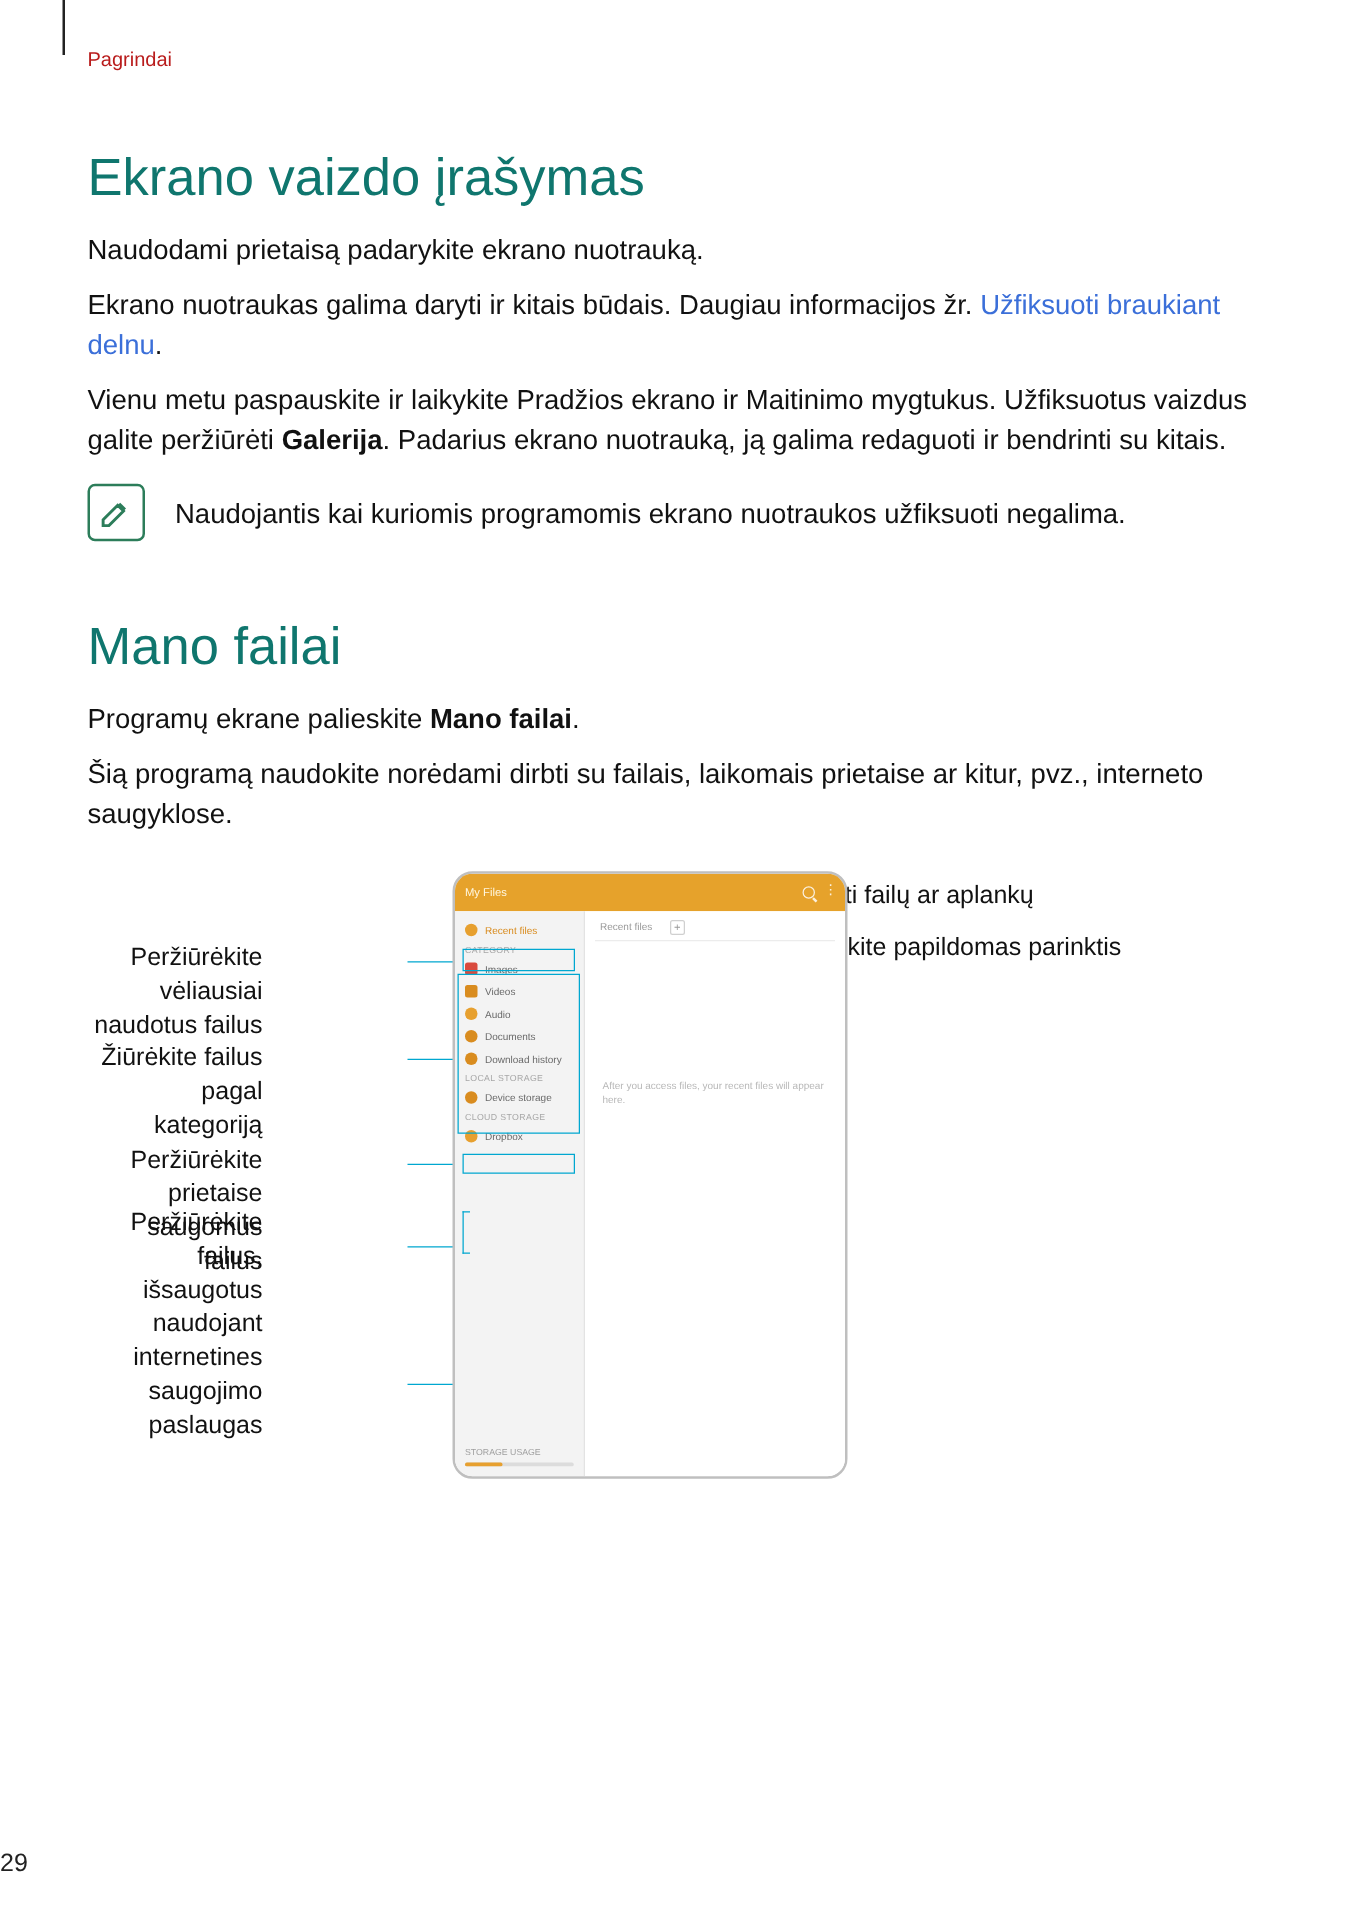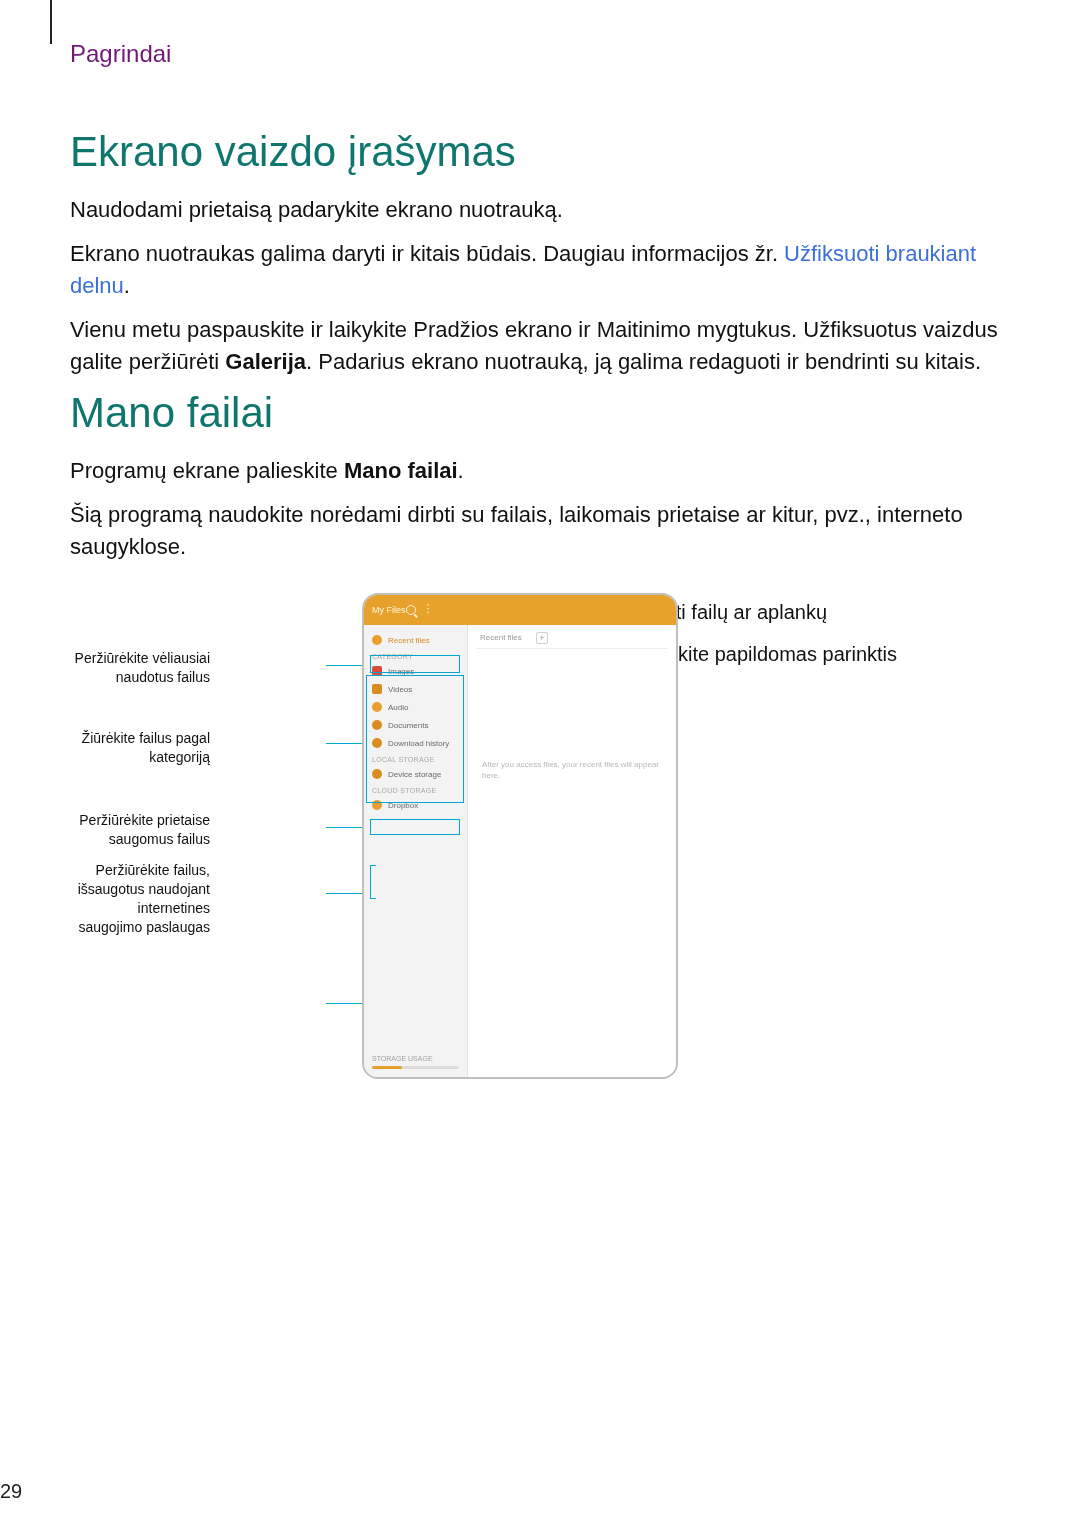--- a/index.html
+++ b/index.html
@@ -19,22 +19,22 @@
   }
   .side-rule {
     position: absolute;
     left: 50px;
     top: 0;
     width: 0;
     height: 44px;
     border-left: 2px solid #222;
   }
   .breadcrumb {
-    font-size: 24px;
-    color: #701a75;
+    font-size: 16px;
+    color: #b91c1c;
     margin: 0 0 60px 0;
   }
   h1.teal {
     color: #0f766e;
     font-size: 42px;
     font-weight: 400;
     margin: 0 0 18px 0;
   }
   p.body {
     font-size: 22px;
@@ -78,20 +78,21 @@
     border-radius: 16px;
     box-sizing: border-box;
     background: #fff;
     overflow: hidden;
   }
   .tablet-titlebar {
     height: 30px;
     background: #e6a22b;
     display: flex;
     align-items: center;
+    justify-content: space-between;
     padding: 1px 8px;
     box-sizing: border-box;
   }
   .titlebar-text {
     font-size: 9px;
     color: #fff7e0;
   }
   .titlebar-icons {
     display: flex;
     gap: 6px;
@@ -187,21 +188,21 @@
     color: #b8b8b8;
     line-height: 1.4;
     text-align: left;
     padding-left: 6px;
   }
 
   
   .callout-left {
     position: absolute;
     text-align: right;
-    font-size: 14px;
+    font-size: 20px;
     color: #111;
     line-height: 1.35;
   }
   .callout-right {
     position: absolute;
     text-align: left;
     font-size: 20px;
     color: #111;
     line-height: 1.35;
   }
@@ -247,20 +248,29 @@
   <p class="body">Naudodami prietaisą padarykite ekrano nuotrauką.</p>
 
   <p class="body">
     <span>Ekrano nuotraukas galima daryti ir kitais būdais. Daugiau informacijos žr. </span><a class="link" href="#">Užfiksuoti braukiant delnu</a><span>.</span>
   </p>
 
   <p class="body">
     <span>Vienu metu paspauskite ir laikykite Pradžios ekrano ir Maitinimo mygtukus. Užfiksuotus vaizdus galite peržiūrėti </span><span class="bold">Galerija</span><span>. Padarius ekrano nuotrauką, ją galima redaguoti ir bendrinti su kitais.</span>
   </p>
 
+  <div class="note-row">
+    <div class="note-icon">
+      <svg viewBox="0 0 24 24">
+        <path d="M3 17l10-10 4 4-10 10H3v-4z" fill="none" stroke="#2c7d5a" stroke-width="2"></path>
+        <path d="M14 6l4 4" stroke="#2c7d5a" stroke-width="2"></path>
+      </svg>
+    </div>
+    <div class="note-text">Naudojantis kai kuriomis programomis ekrano nuotraukos užfiksuoti negalima.</div>
+  </div>
 
   <h1 class="teal">Mano failai</h1>
 
   <p class="body">
     <span>Programų ekrane palieskite </span><span class="bold">Mano failai</span><span>.</span>
   </p>
 
   <p class="body">Šią programą naudokite norėdami dirbti su failais, laikomais prietaise ar kitur, pvz., interneto saugyklose.</p>
 
   <div class="figure">

